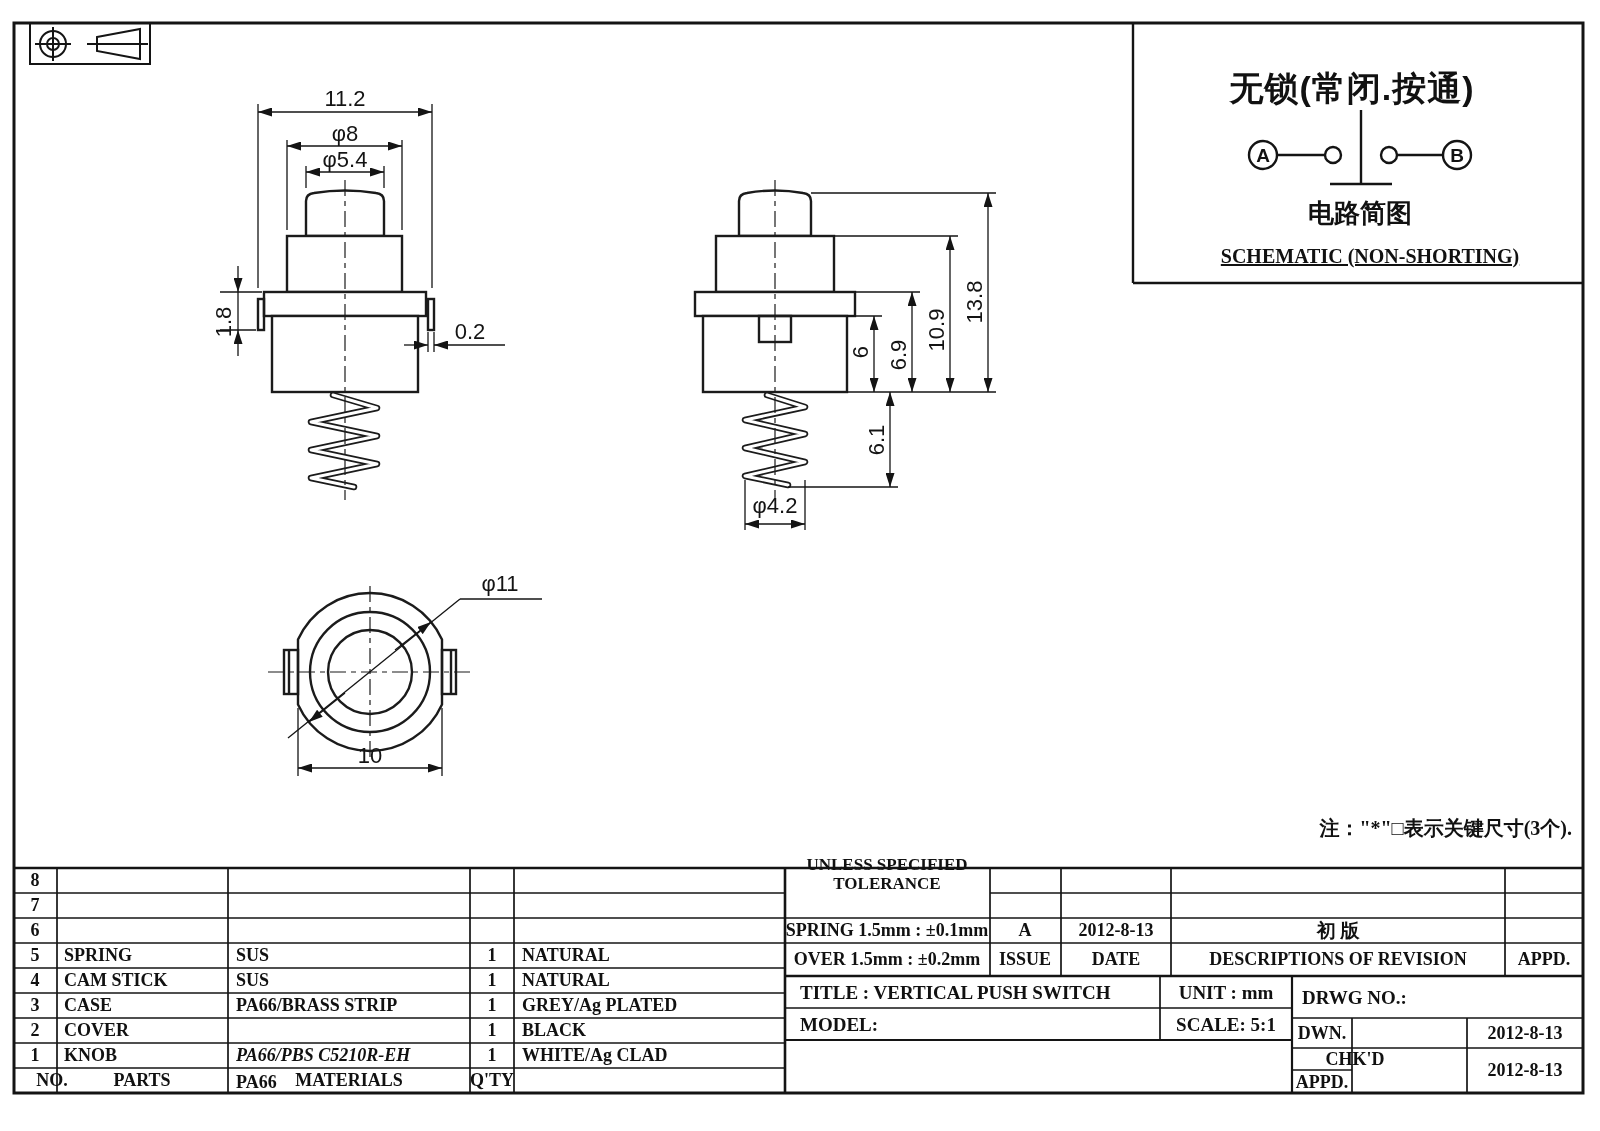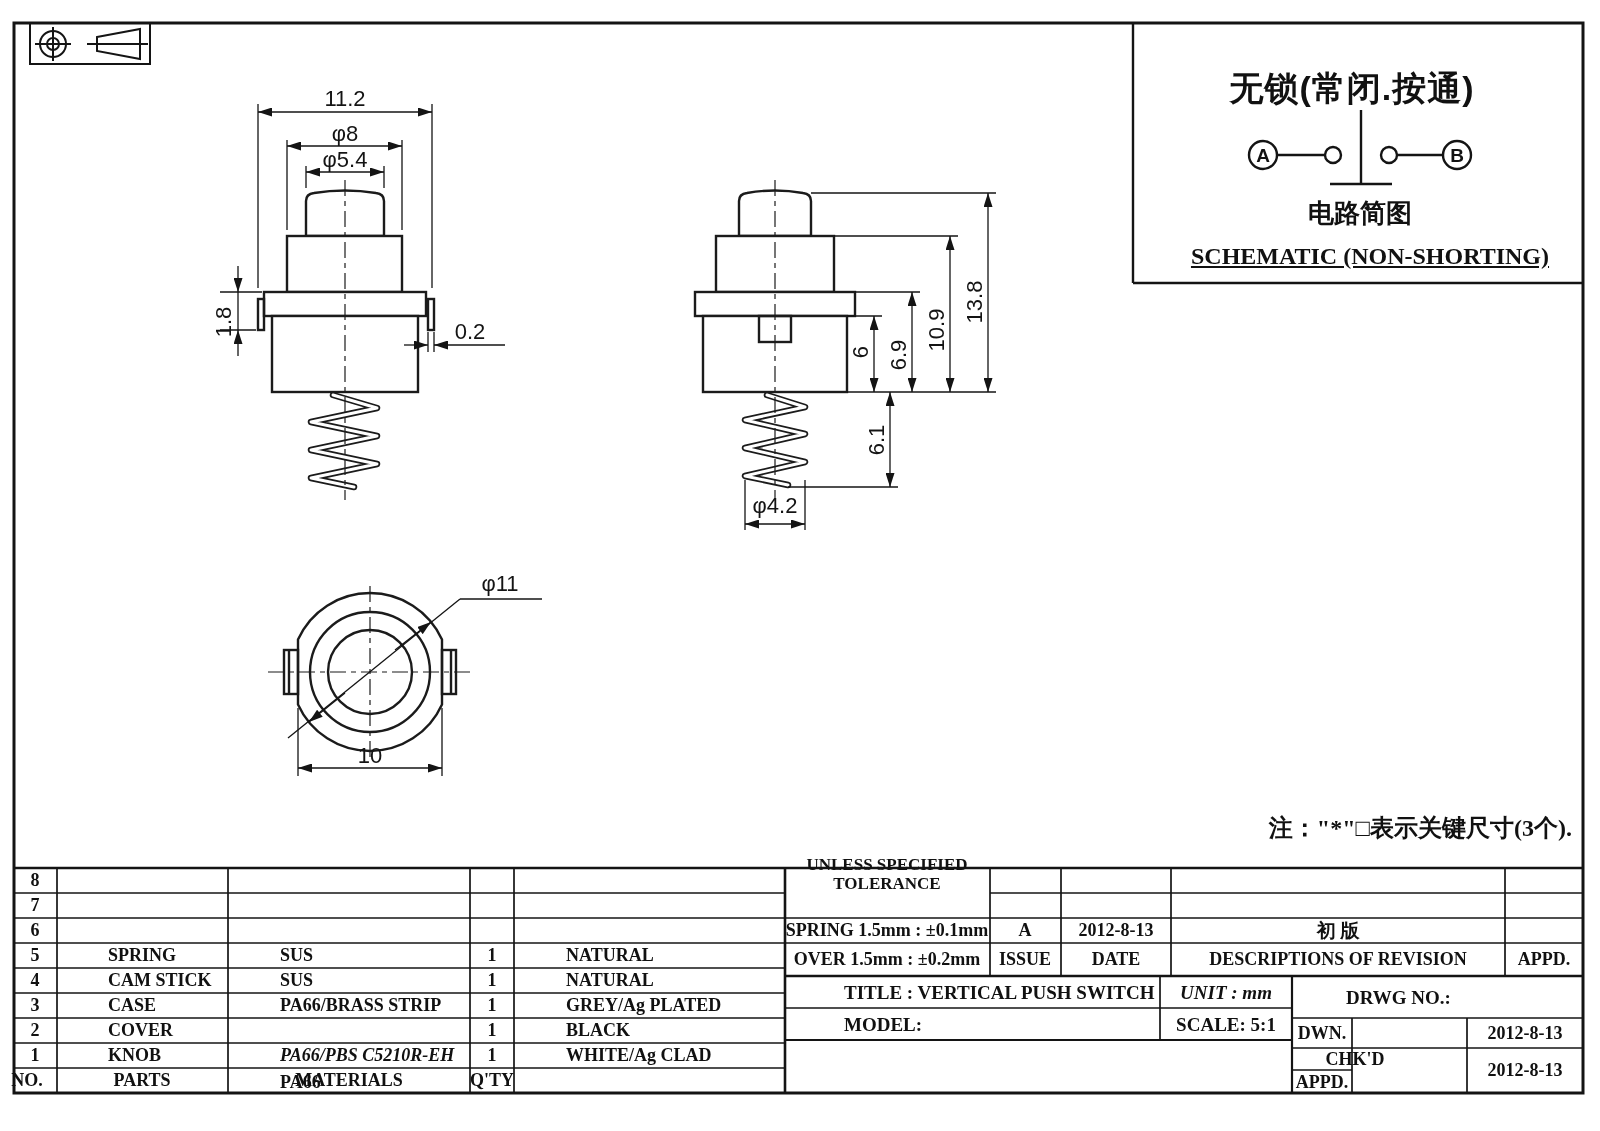--- a/index.html
+++ b/index.html
@@ -1,25 +1,25 @@
 <!DOCTYPE html>
 <html><head>
 <meta charset="utf-8">
 <style>
   html,body{margin:0;padding:0;background:#fff;}
   .sheet{position:relative;width:1600px;height:1131px;background:#fff;overflow:hidden;
          font-family:"Liberation Sans",sans-serif;color:#111;}
   .lbl{position:absolute;white-space:nowrap;line-height:1;}
   .c{transform:translate(-50%,-50%);}            
-  .l{transform:translate(0,-50%);margin-left:44px;}               
+  .l{transform:translate(0,-50%);}               
   .r{transform:translate(-100%,-50%);}           
   .rot{transform:translate(-50%,-50%) rotate(-90deg);}
   .dim{font-family:"Liberation Sans",sans-serif;font-size:22px;color:#141414;}
   .cad{font-family:"Liberation Serif",serif;font-weight:bold;color:#111;} .s17{font-size:17px;} .s18{font-size:18px;} .s19{font-size:19px;}
-  .s20{font-size:24px;}
+  .s20{font-size:20px;}
   .cjk-big{font-size:34px;font-weight:bold;letter-spacing:1px;}
   .company{font-size:36px;font-family:"Liberation Sans",sans-serif;letter-spacing:2px;}
   .underl{text-decoration:underline;}
   svg{position:absolute;left:0;top:0;}
 </style>
 </head>
 <body>
 
 <div class="sheet">
 
@@ -239,40 +239,40 @@
   <div class="lbl c cad s18" style="left:492px;top:1005px;">1</div>
   <div class="lbl c cad s18" style="left:492px;top:1030px;">1</div>
   <div class="lbl c cad s18" style="left:492px;top:1055px;">1</div>
 
   <div class="lbl l cad s18" style="left:522px;top:955px;">NATURAL</div>
   <div class="lbl l cad s18" style="left:522px;top:980px;">NATURAL</div>
   <div class="lbl l cad s18" style="left:522px;top:1005px;">GREY/Ag PLATED</div>
   <div class="lbl l cad s18" style="left:522px;top:1030px;">BLACK</div>
   <div class="lbl l cad s18" style="left:522px;top:1055px;">WHITE/Ag CLAD</div>
 
-  <div class="lbl c cad s18" style="left:27px;top:1080px;">NO.</div>
+  <div class="lbl c cad s18" style="left:52px;top:1080px;">NO.</div>
   <div class="lbl c cad s18" style="left:142px;top:1080px;">PARTS</div>
   <div class="lbl c cad s18" style="left:349px;top:1080px;">MATERIALS</div>
   <div class="lbl c cad s18" style="left:492px;top:1080px;">Q'TY</div>
 
   <div class="lbl c cad s17" style="left:887px;top:883px;">TOLERANCE</div>
   <div class="lbl c cad s17" style="left:887px;top:864px;">UNLESS  SPECIFIED</div>
   <div class="lbl c cad s18" style="left:887px;top:930px;">SPRING 1.5mm : ±0.1mm</div>
   <div class="lbl c cad s18" style="left:887px;top:959px;">OVER 1.5mm : ±0.2mm</div>
 
   <div class="lbl c cad s18" style="left:1025px;top:930px;">A</div>
   <div class="lbl c cad s18" style="left:1116px;top:930px;">2012-8-13</div>
   <div class="lbl c cad s19" style="left:1338px;top:930px;">初  版</div>
   <div class="lbl c cad s18" style="left:1025px;top:959px;">ISSUE</div>
   <div class="lbl c cad s18" style="left:1116px;top:959px;">DATE</div>
   <div class="lbl c cad s18" style="left:1338px;top:959px;">DESCRIPTIONS OF REVISION</div>
   <div class="lbl c cad s18" style="left:1544px;top:959px;">APPD.</div>
 
   <div class="lbl l cad s19" style="left:800px;top:992px;">TITLE :   VERTICAL PUSH SWITCH</div>
-  <div class="lbl c cad s19" style="left:1226px;top:992px;font-style:italic;">UNIT :   mm</div>
+  <div class="lbl c cad s19" style="left:1226px;top:992px;">UNIT :   mm</div>
   <div class="lbl l cad s19" style="left:1302px;top:997px;">DRWG NO.:</div>
   <div class="lbl l cad s19" style="left:800px;top:1024px;">MODEL:</div>
   <div class="lbl c cad s19" style="left:1226px;top:1024px;">SCALE:   5:1</div>
   <div class="lbl c cad s18" style="left:1322px;top:1033px;">DWN.</div>
   <div class="lbl c cad s18" style="left:1322px;top:1059px;margin-left:33px;">CHK'D</div>
   <div class="lbl c cad s18" style="left:1322px;top:1082px;">APPD.</div>
   <div class="lbl c cad s18" style="left:1525px;top:1033px;">2012-8-13</div>
   <div class="lbl c cad s18" style="left:1525px;top:1070px;">2012-8-13</div>
 
 </div>

